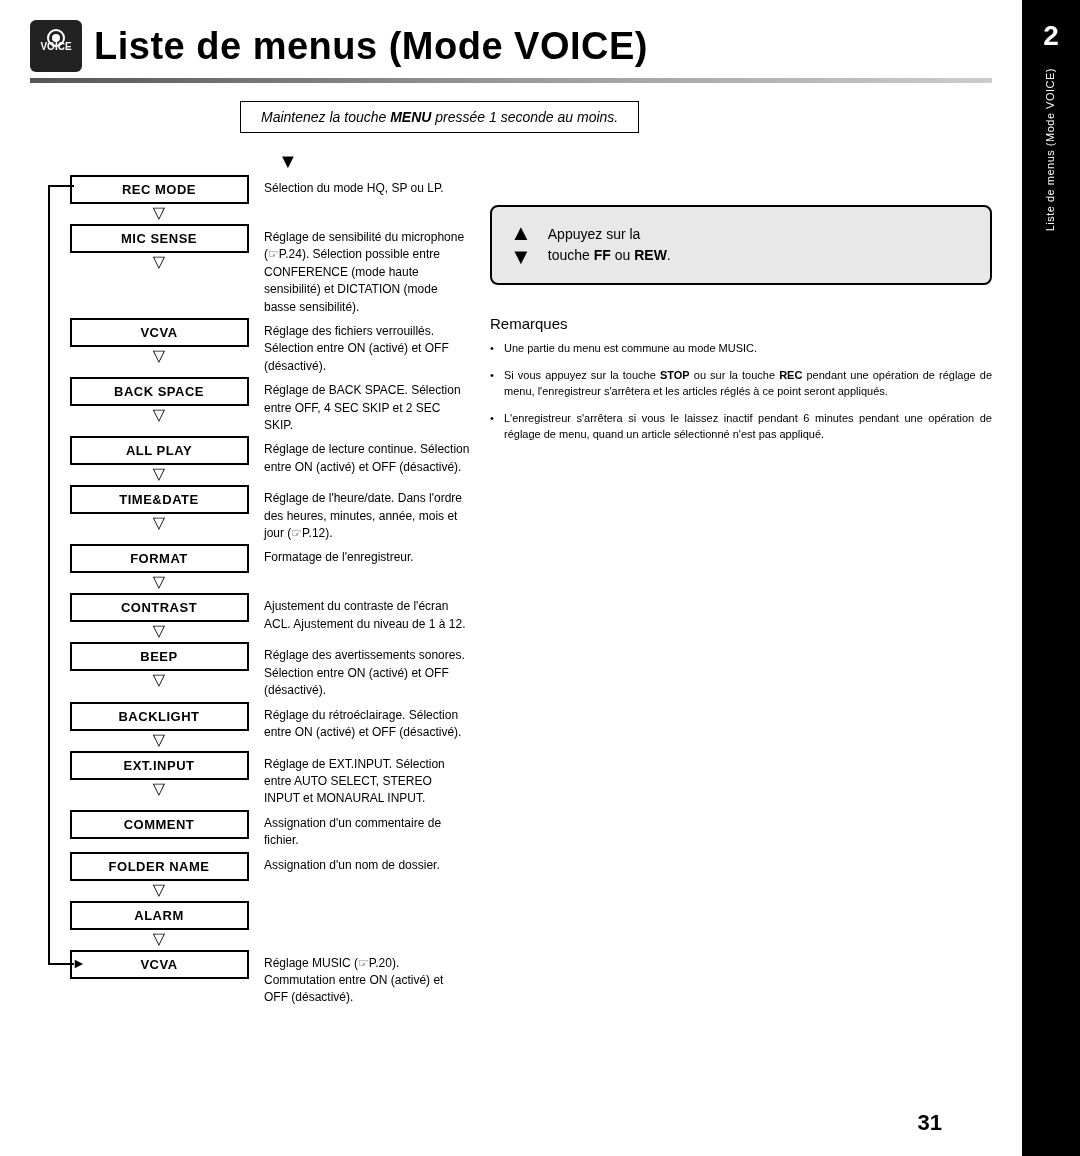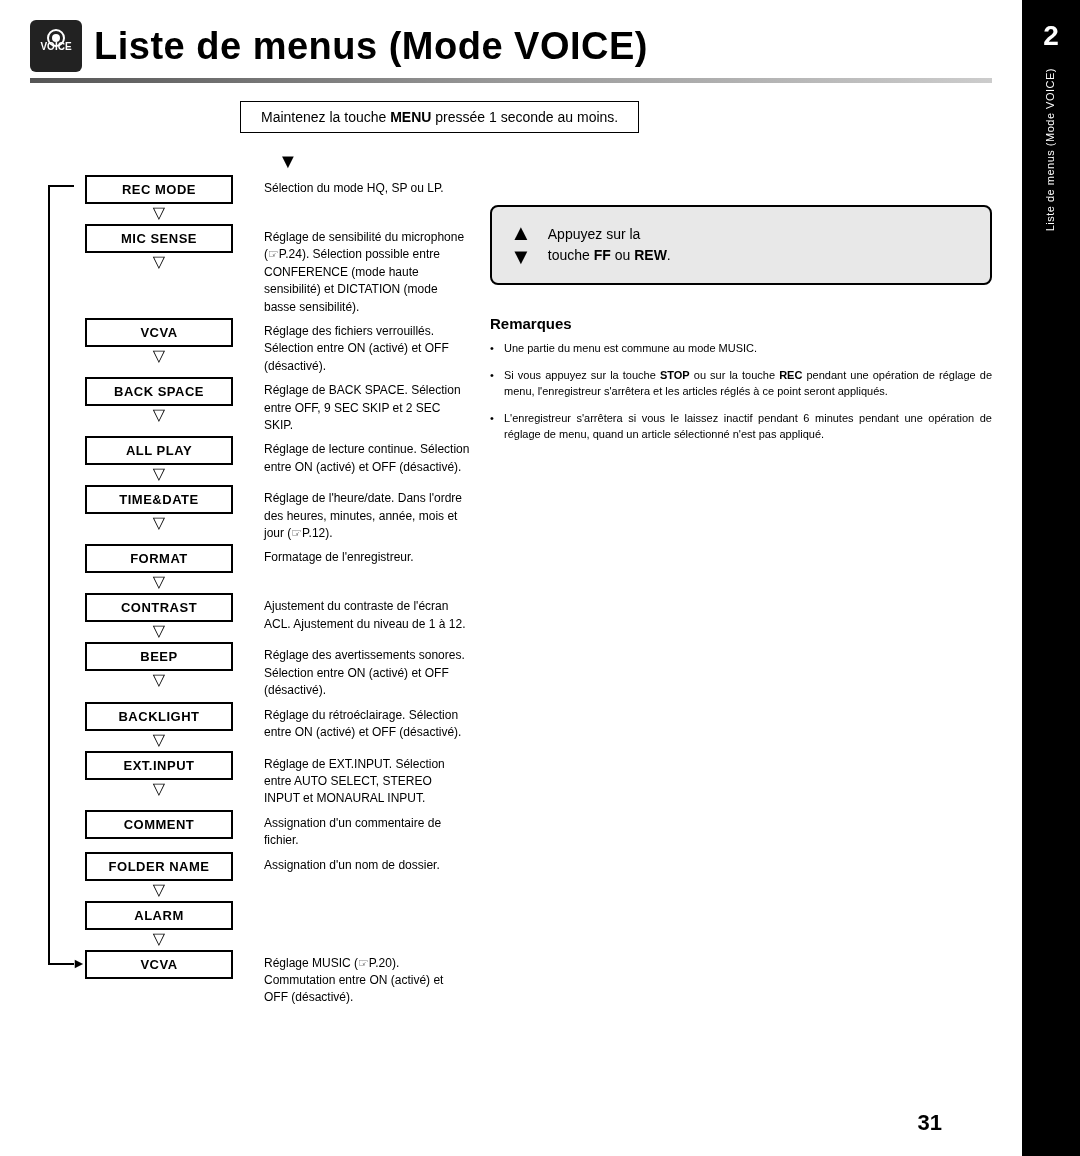--- a/index.html
+++ b/index.html
@@ -111,21 +111,21 @@
       position: relative;
     }
 
     .menu-box {
       border: 2px solid #000;
       background: #fff;
       font-size: 13px;
       font-weight: bold;
       text-align: center;
       padding: 5px 6px;
-      width: 148px;
+      width: 179px;
       letter-spacing: 0.5px;
     }
 
     
     .right-column {
       flex: 1;
       padding-left: 20px;
       display: flex;
       flex-direction: column;
       gap: 20px;
@@ -155,21 +155,21 @@
       font-size: 14px;
       line-height: 1.5;
     }
 
     
     .remarks-section {
       margin-top: 10px;
     }
     .remarks-title {
       font-size: 15px;
-      font-weight: bold;
+      font-weight: normal;
       margin-bottom: 8px;
     }
     .remarks-list {
       list-style: none;
       padding: 0;
     }
     .remarks-list li {
       font-size: 11px;
       line-height: 1.5;
       margin-bottom: 10px;
@@ -233,21 +233,21 @@
         <rect width="52" height="52" rx="6" fill="#222"></rect>
         <text x="26" y="30" text-anchor="middle" font-size="10" fill="white" font-weight="bold" font-family="Arial">VOICE</text>
         <circle cx="26" cy="18" r="8" fill="none" stroke="white" stroke-width="2"></circle>
         <circle cx="26" cy="18" r="4" fill="white"></circle>
       </svg>
       <h1 class="page-title">Liste de menus (Mode VOICE)</h1>
     </div>
 
     <div class="title-divider"></div>
 
-    <div style="margin-left:100px; margin-bottom:8px;">
+    <div style="margin-left:100px; margin-bottom:8px;font-style:italic;">
       <div class="top-note">
         Maintenez la touche <strong>MENU</strong> pressée 1 seconde au moins.
       </div>
     </div>
 
     <div style="margin-left:248px; font-size:20px; font-weight:bold; margin-bottom:4px; line-height:1;">▼</div>
 
     <div class="content-area">
 
       <div class="menu-column">
@@ -286,21 +286,21 @@
                 <div class="double-arrow">▽</div>
               </div>
               <div class="menu-entry-desc">Réglage des fichiers verrouillés. Sélection entre ON (activé) et OFF (désactivé).</div>
             </div>
 
             <div class="menu-entry">
               <div class="menu-entry-left">
                 <div class="menu-box">BACK SPACE</div>
                 <div class="double-arrow">▽</div>
               </div>
-              <div class="menu-entry-desc">Réglage de BACK SPACE. Sélection entre OFF, 9 SEC SKIP et 2 SEC SKIP.</div>
+              <div class="menu-entry-desc">Réglage de BACK SPACE. Sélection entre OFF, 4 SEC SKIP et 2 SEC SKIP.</div>
             </div>
 
             <div class="menu-entry">
               <div class="menu-entry-left">
                 <div class="menu-box">ALL PLAY</div>
                 <div class="double-arrow">▽</div>
               </div>
               <div class="menu-entry-desc">Réglage de lecture continue. Sélection entre ON (activé) et OFF (désactivé).</div>
             </div>
 

